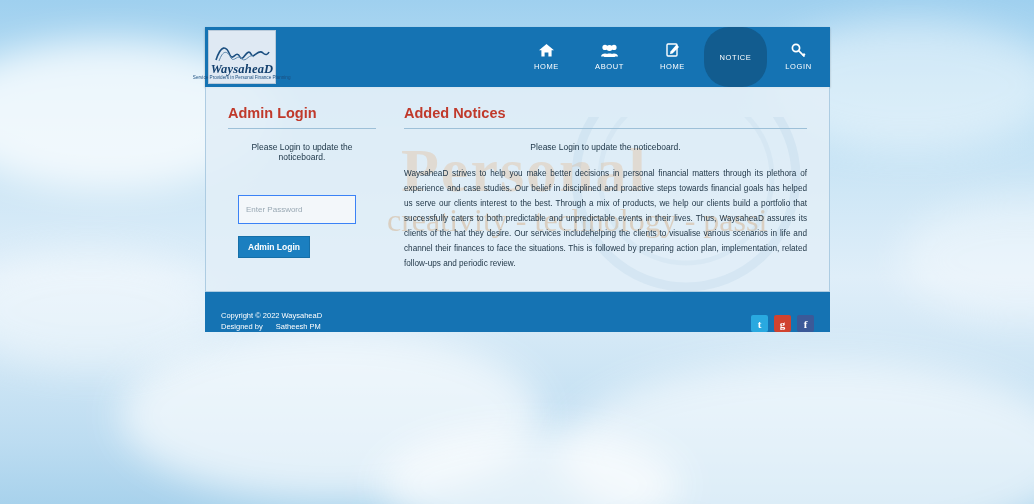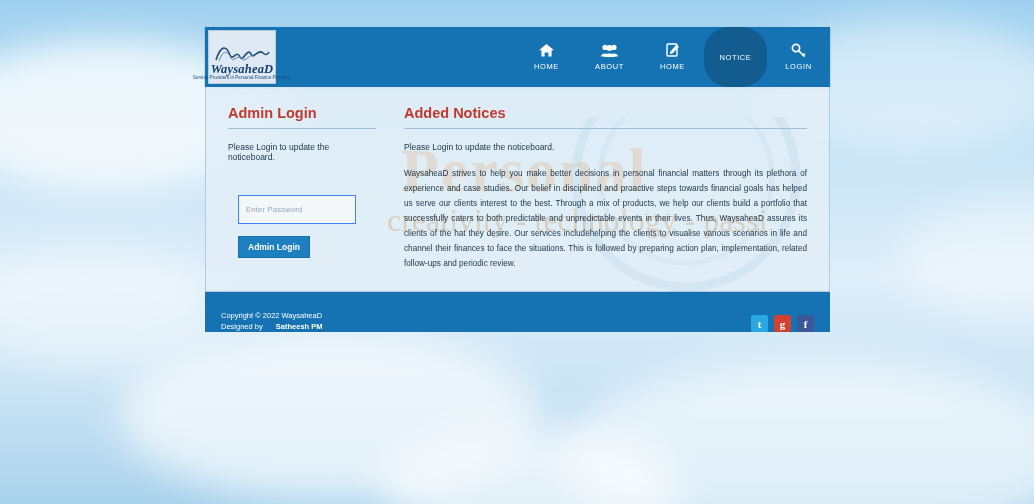--- a/index.html
+++ b/index.html
@@ -171,20 +171,21 @@
   }
   .rule {
     height: 1px;
     background: #9dc0d8;
     margin-bottom: 13px;
   }
   .lead {
     font-size: 8.5px;
     color: #20384a;
     margin: 0 0 14px 0;
+    text-align: center;
   }
   .body-text {
     font-size: 8.2px;
     line-height: 15px;
     color: #1d3344;
     text-align: justify;
     margin: 0;
   }
 
   .pw-input {
@@ -218,21 +219,21 @@
   .footer {
     background: #1573b3;
     height: 40px;
     display: flex;
     align-items: flex-end;
     padding: 0 16px;
     box-sizing: border-box;
     color: #ffffff;
   }
   .footer-text { font-size: 7.5px; line-height: 11px; }
-  .footer-text b { font-weight: bold; padding-left: 11px; }
+  .footer-text b { font-weight: normal; padding-left: 11px; }
   .socials {
     margin-left: auto;
     display: flex;
     gap: 6px;
   }
   .soc {
     width: 17px; height: 17px;
     border-radius: 2px;
     display: flex; align-items:center; justify-content:center;
     color: #fff;

